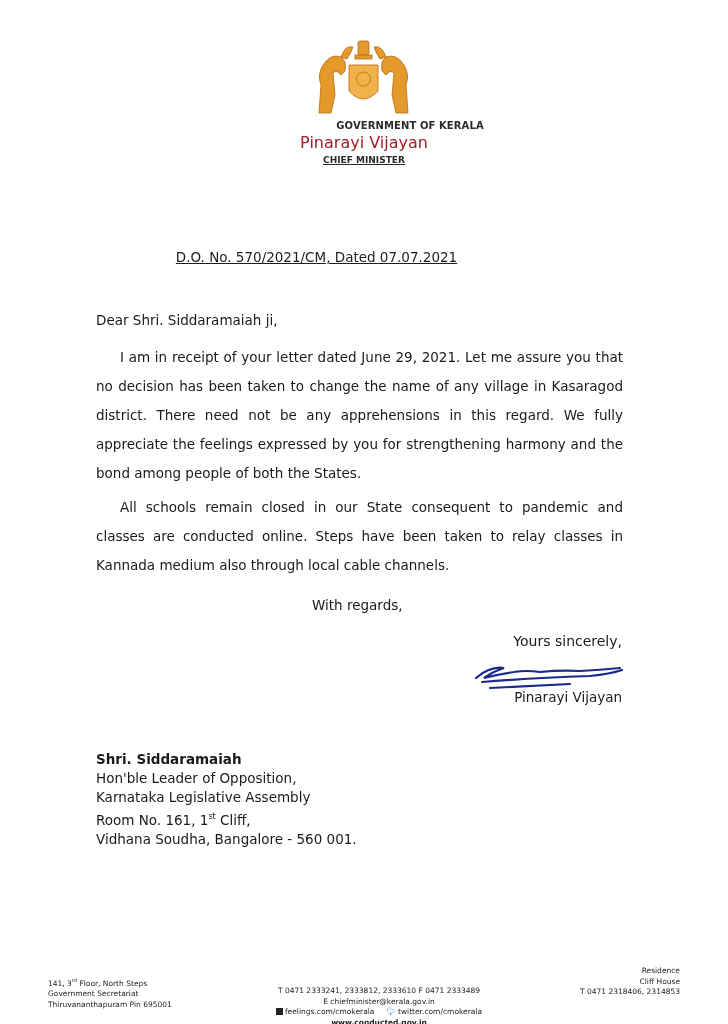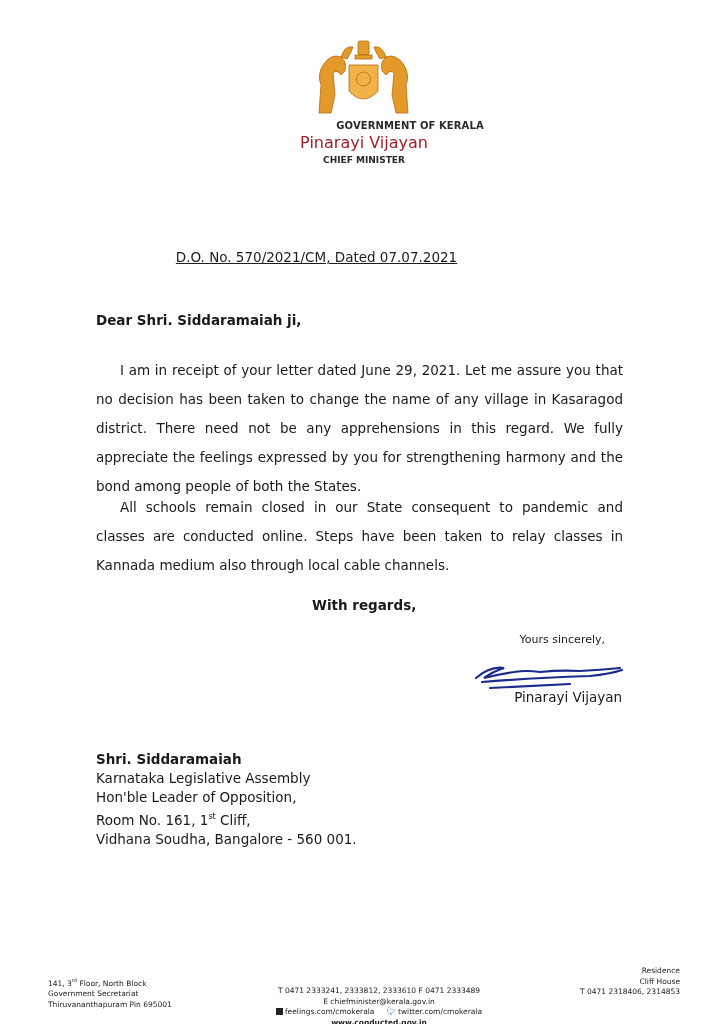--- a/index.html
+++ b/index.html
@@ -4,30 +4,30 @@
 <style>
   html, body { margin: 0; padding: 0; }
   body {
     width: 728px; height: 1024px; background: #ffffff; position: relative; overflow: hidden;
     font-family: "DejaVu Sans", sans-serif; color: #1a1a1a;
   }
   .emblem { position: absolute; left: 311px; top: 35px; width: 105px; height: 80px; }
   .hdr { position: absolute; left: 0; width: 728px; text-align: center; }
   .gov { top: 120px; font-size: 10px; font-weight: bold; color: #2a2a2a; letter-spacing: 0.1px; margin-left: 46px; }
   .cmname { top: 133px; font-size: 16px; color: #a0202a; }
-  .cmtitle { top: 155px; font-size: 9px; font-weight: bold; color: #2a2a2a; }
+  .cmtitle { top: 155px; font-size: 9px; font-weight: bold; color: #2a2a2a; text-decoration: underline; }
   .ref { position: absolute; top: 249px; left: 0; width: 633px; text-align: center;
          font-size: 13.5px; text-decoration: underline; color: #1e1e1e; }
-  .salute { position: absolute; left: 96px; top: 312px; font-size: 13.5px; font-weight: bold; }
+  .salute { position: absolute; left: 96px; top: 312px; font-size: 13.5px; font-weight: normal; }
   .para { position: absolute; left: 96px; width: 527px; font-size: 13.5px; line-height: 29px;
           text-align: justify; text-indent: 24px; }
-  .p1 { top: 356px; }
+  .p1 { top: 343px; }
   .p2 { top: 493px; }
-  .regards { position: absolute; left: 312px; top: 597px; font-size: 13.5px; font-weight: bold; }
-  .yours { position: absolute; right: 123px; top: 633px; font-size: 11px; }
+  .regards { position: absolute; left: 312px; top: 597px; font-size: 13.5px; }
+  .yours { position: absolute; right: 106px; top: 633px; font-size: 14px; }
   .sign { position: absolute; left: 470px; top: 660px; width: 160px; height: 32px; }
   .signame { position: absolute; right: 106px; top: 689px; font-size: 13.5px; }
   .addr { position: absolute; left: 96px; top: 750px; font-size: 13.5px; line-height: 19px; }
   .addr .b { font-weight: bold; }
   sup { font-size: 8px; }
   .foot { position: absolute; font-size: 7.5px; line-height: 10.5px; font-weight: normal; color: #222; }
   .fl { left: 48px; top: 975px; }
   .fc { left: 254px; top: 970px; width: 250px; text-align: center; font-weight: normal; margin-top: 16px; }
   .fc .www { font-weight: bold; }
   .fr { right: 48px; top: 966px; text-align: right; }
@@ -73,28 +73,28 @@
     <path d="M6 18 Q20 6 34 8 Q22 12 14 18 Q30 14 44 12 Q56 10 70 12 Q90 10 110 11 Q130 10 150 8"></path>
     <path d="M12 22 Q60 18 120 16 Q140 14 152 10"></path>
     <path d="M20 28 Q60 26 100 24"></path>
   </g>
 </svg>
 
 <div class="signame">Pinarayi Vijayan</div>
 
 <div class="addr">
   <div class="b">Shri. Siddaramaiah</div>
+  <div>Hon'ble Leader of Opposition,</div>
   <div>Karnataka Legislative Assembly</div>
-  <div>Hon'ble Leader of Opposition,</div>
   <div><span>Room No. 161, 1</span><sup>st</sup><span> Cliff,</span></div>
   <div>Vidhana Soudha, Bangalore - 560 001.</div>
 </div>
 
 <div class="foot fl">
-  <div><span>141, 3</span><sup style="font-size:5px">rd</sup><span> Floor, North Block</span></div>
+  <div><span>141, 3</span><sup style="font-size:5px">rd</sup><span> Floor, North Steps</span></div>
   <div>Government Secretariat</div>
   <div>Thiruvananthapuram  Pin 695001</div>
 </div>
 
 <div class="foot fc">
   <div>T  0471 2333241, 2333812, 2333610 F  0471 2333489</div>
   <div>E  chiefminister@kerala.gov.in</div>
   <div>
     <span class="fb"></span><span>feelings.com/cmokerala</span><span class="tw">🐦︎</span><span>twitter.com/cmokerala</span>
   </div>

